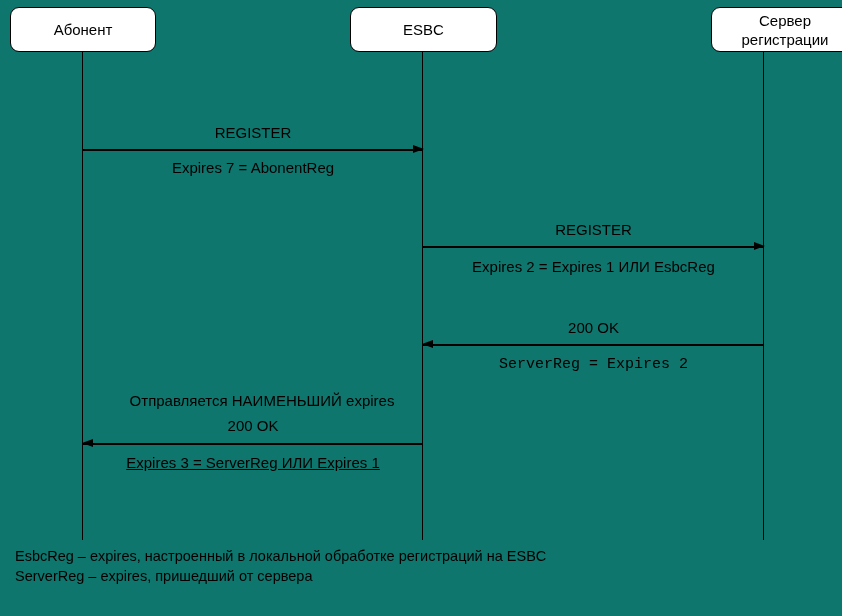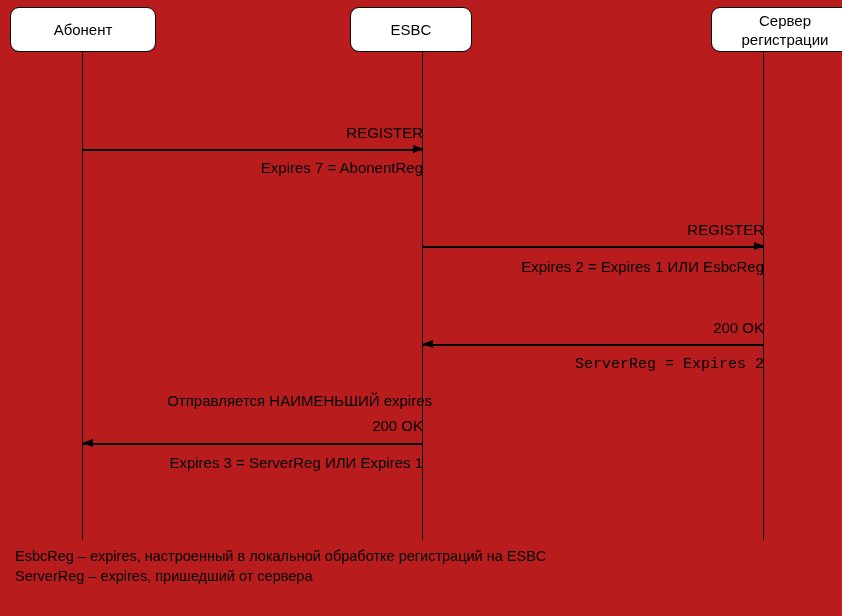--- a/index.html
+++ b/index.html
@@ -6,21 +6,21 @@
     margin: 0;
     padding: 0;
     background: #ffffff;
     font-family: "Liberation Sans", sans-serif;
     color: #000000;
   }
   .canvas {
     position: relative;
     width: 842px;
     height: 616px;
-    background: #b91c1c;
+    background: #0f766e;
     overflow: hidden;
   }
   .actor {
     position: absolute;
     box-sizing: border-box;
     border: 1.6px solid #000000;
     border-radius: 9px;
     background: #ffffff;
     display: flex;
     align-items: center;
@@ -32,21 +32,21 @@
   .actor span { white-space: pre-line; }
   .lifeline {
     position: absolute;
     top: 52px;
     height: 488px;
     width: 1.4px;
     background: #000000;
   }
   .msg-text {
     position: absolute;
-    text-align: right;
+    text-align: center;
     font-size: 15px;
     line-height: 18px;
     white-space: nowrap;
   }
   .arrow {
     position: absolute;
     height: 0;
   }
   .arrow .line {
     position: absolute;
@@ -81,21 +81,21 @@
   }
 </style>
 </head>
 <body>
 
 <div class="canvas">
 
   <div class="actor" style="left:10px; top:7px; width:146px; height:45px;">
     <span>Абонент</span>
   </div>
-  <div class="actor" style="left:350px; top:7px; width:122px; height:45px;">
+  <div class="actor" style="left:350px; top:7px; width:147px; height:45px;">
     <span>ESBC</span>
   </div>
   <div class="actor" style="left:711px; top:7px; width:148px; height:45px;">
     <span>Сервер
 регистрации</span>
   </div>
 
   <div class="lifeline" style="left:82px;"></div>
   <div class="lifeline" style="left:422px;"></div>
   <div class="lifeline" style="left:763px;"></div>
@@ -120,20 +120,20 @@
     <div class="head left"></div>
   </div>
   <div class="msg-text" style="left:423px; top:356px; width:341px;font-family:Liberation Mono, monospace;">ServerReg = Expires 2</div>
 
   <div class="msg-text" style="left:92px; top:392px; width:340px;">Отправляется НАИМЕНЬШИЙ expires</div>
   <div class="msg-text" style="left:83px; top:417px; width:340px;">200 OK</div>
   <div class="arrow" style="left:83px; top:443px; width:340px;">
     <div class="line"></div>
     <div class="head left"></div>
   </div>
-  <div class="msg-text" style="left:83px; top:454px; width:340px;">Expires 3 = ServerReg ИЛИ Expires 1</div>
+  <div class="msg-text" style="left:83px; top:454px; width:340px;text-decoration:underline;">Expires 3 = ServerReg ИЛИ Expires 1</div>
 
   <div class="legend">
     <div>EsbcReg – expires, настроенный в локальной обработке регистраций на ESBC</div>
     <div>ServerReg – expires, пришедший от сервера</div>
   </div>
 
 </div>
 
 </body></html>

